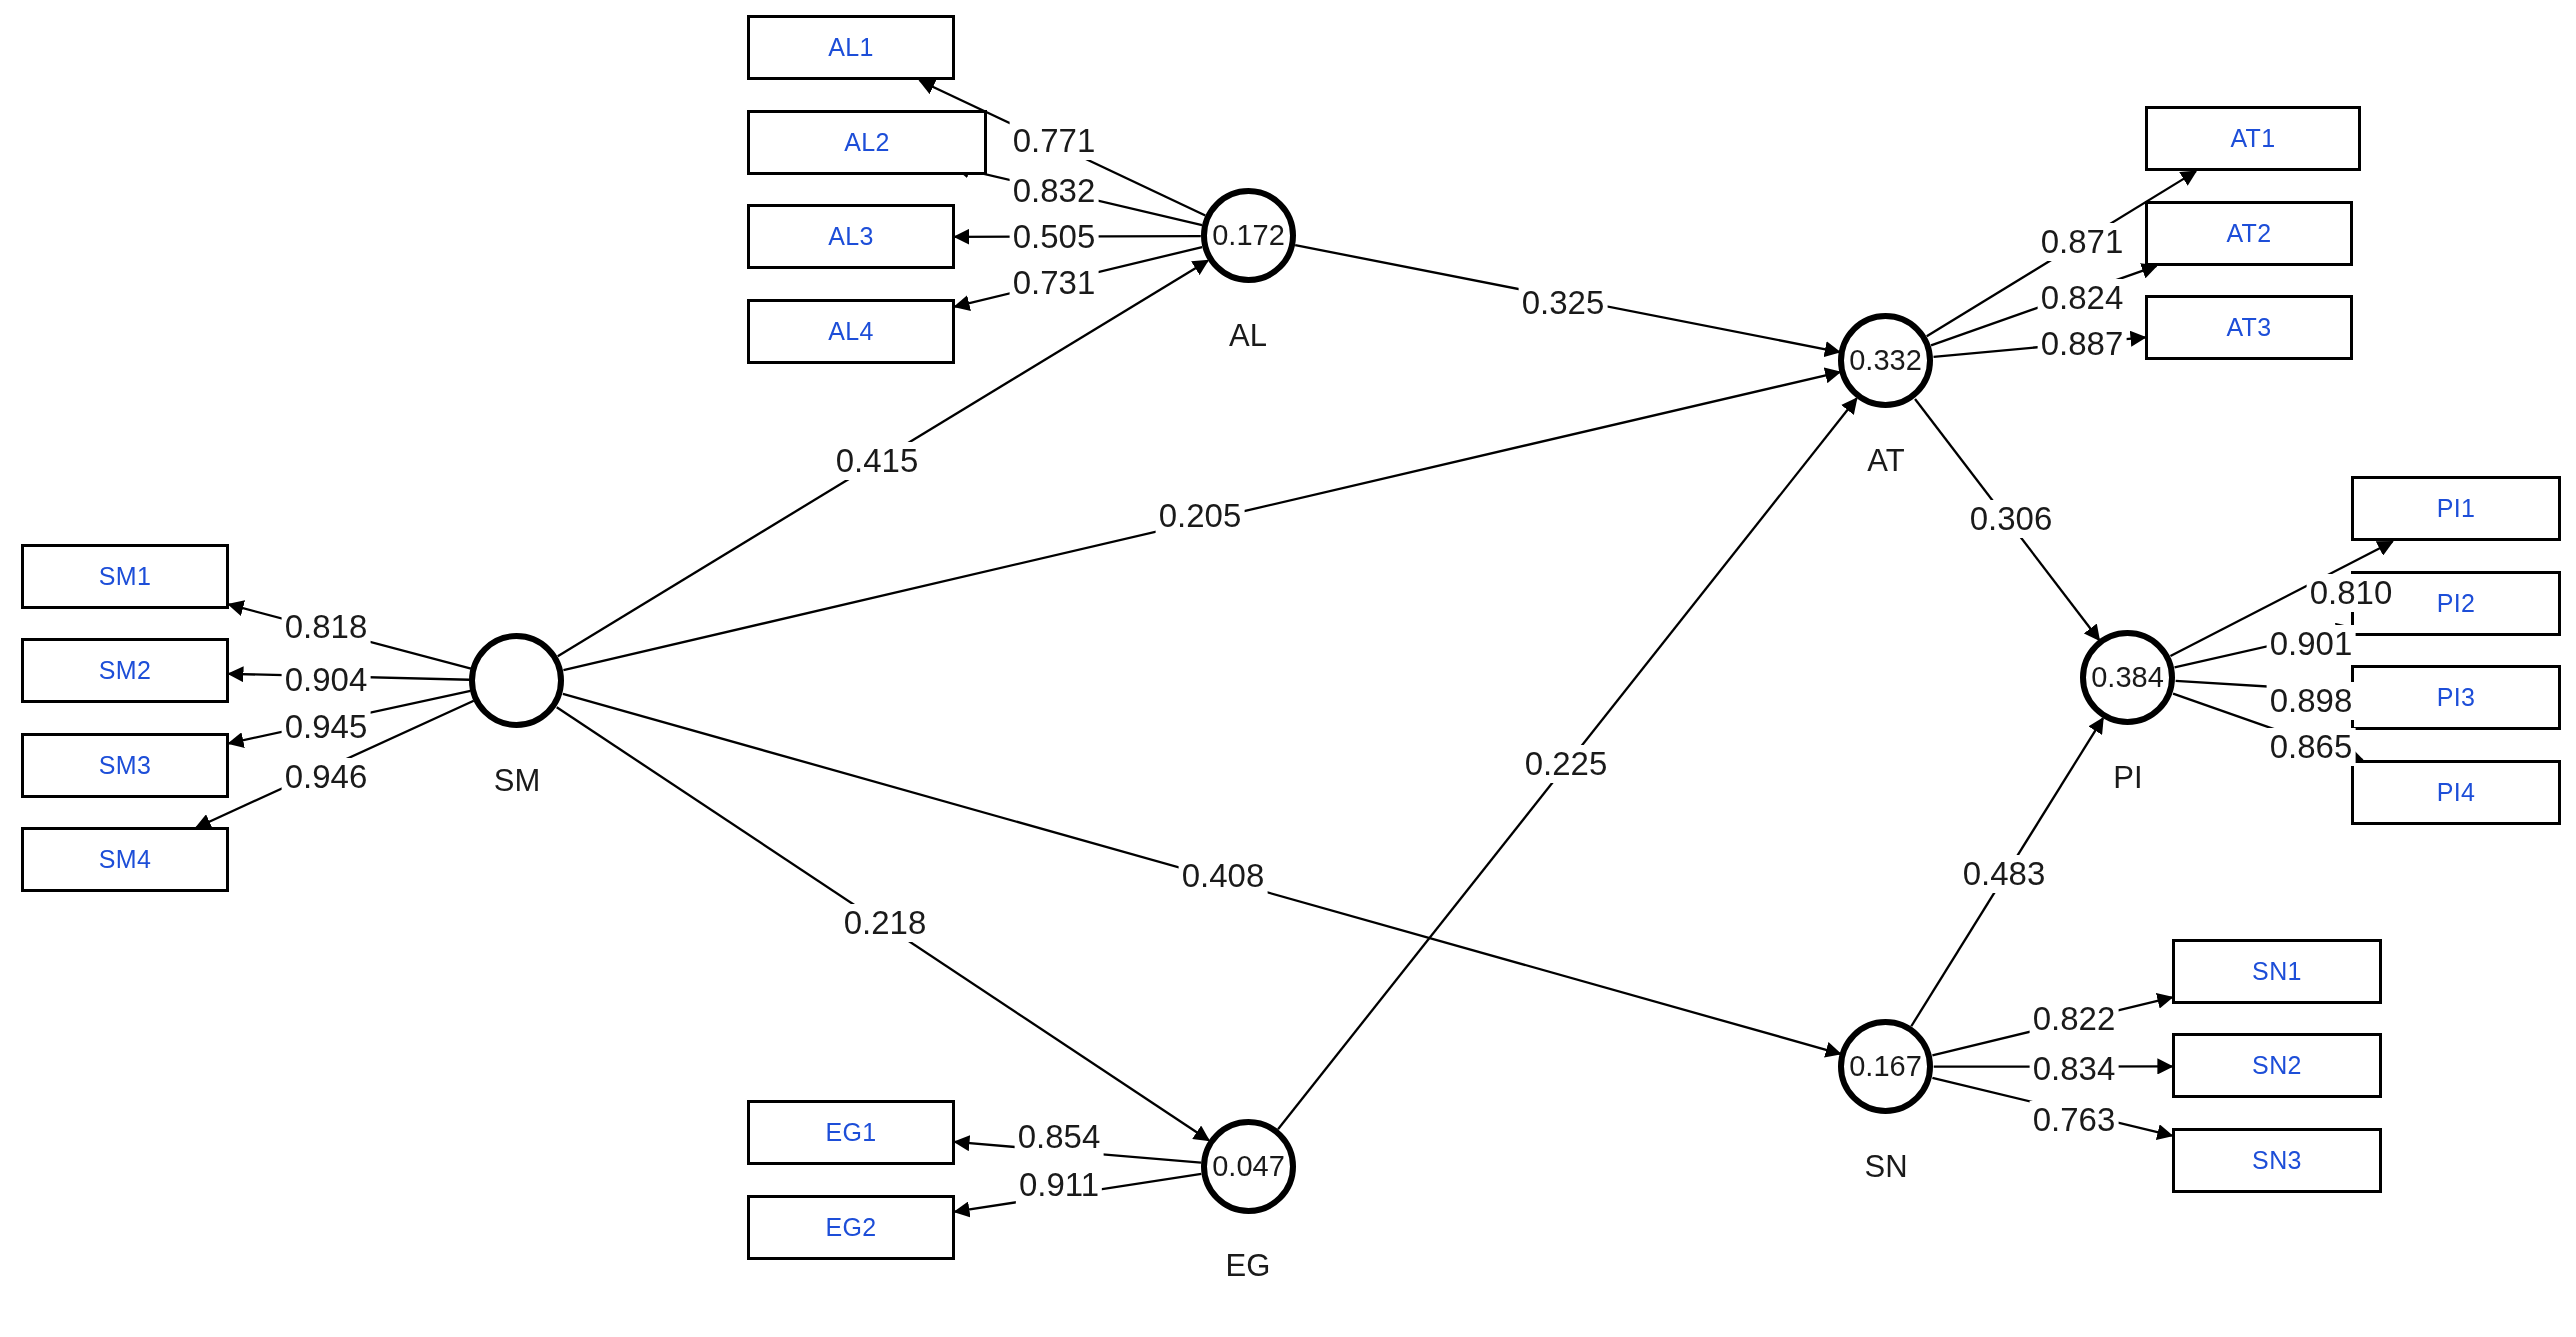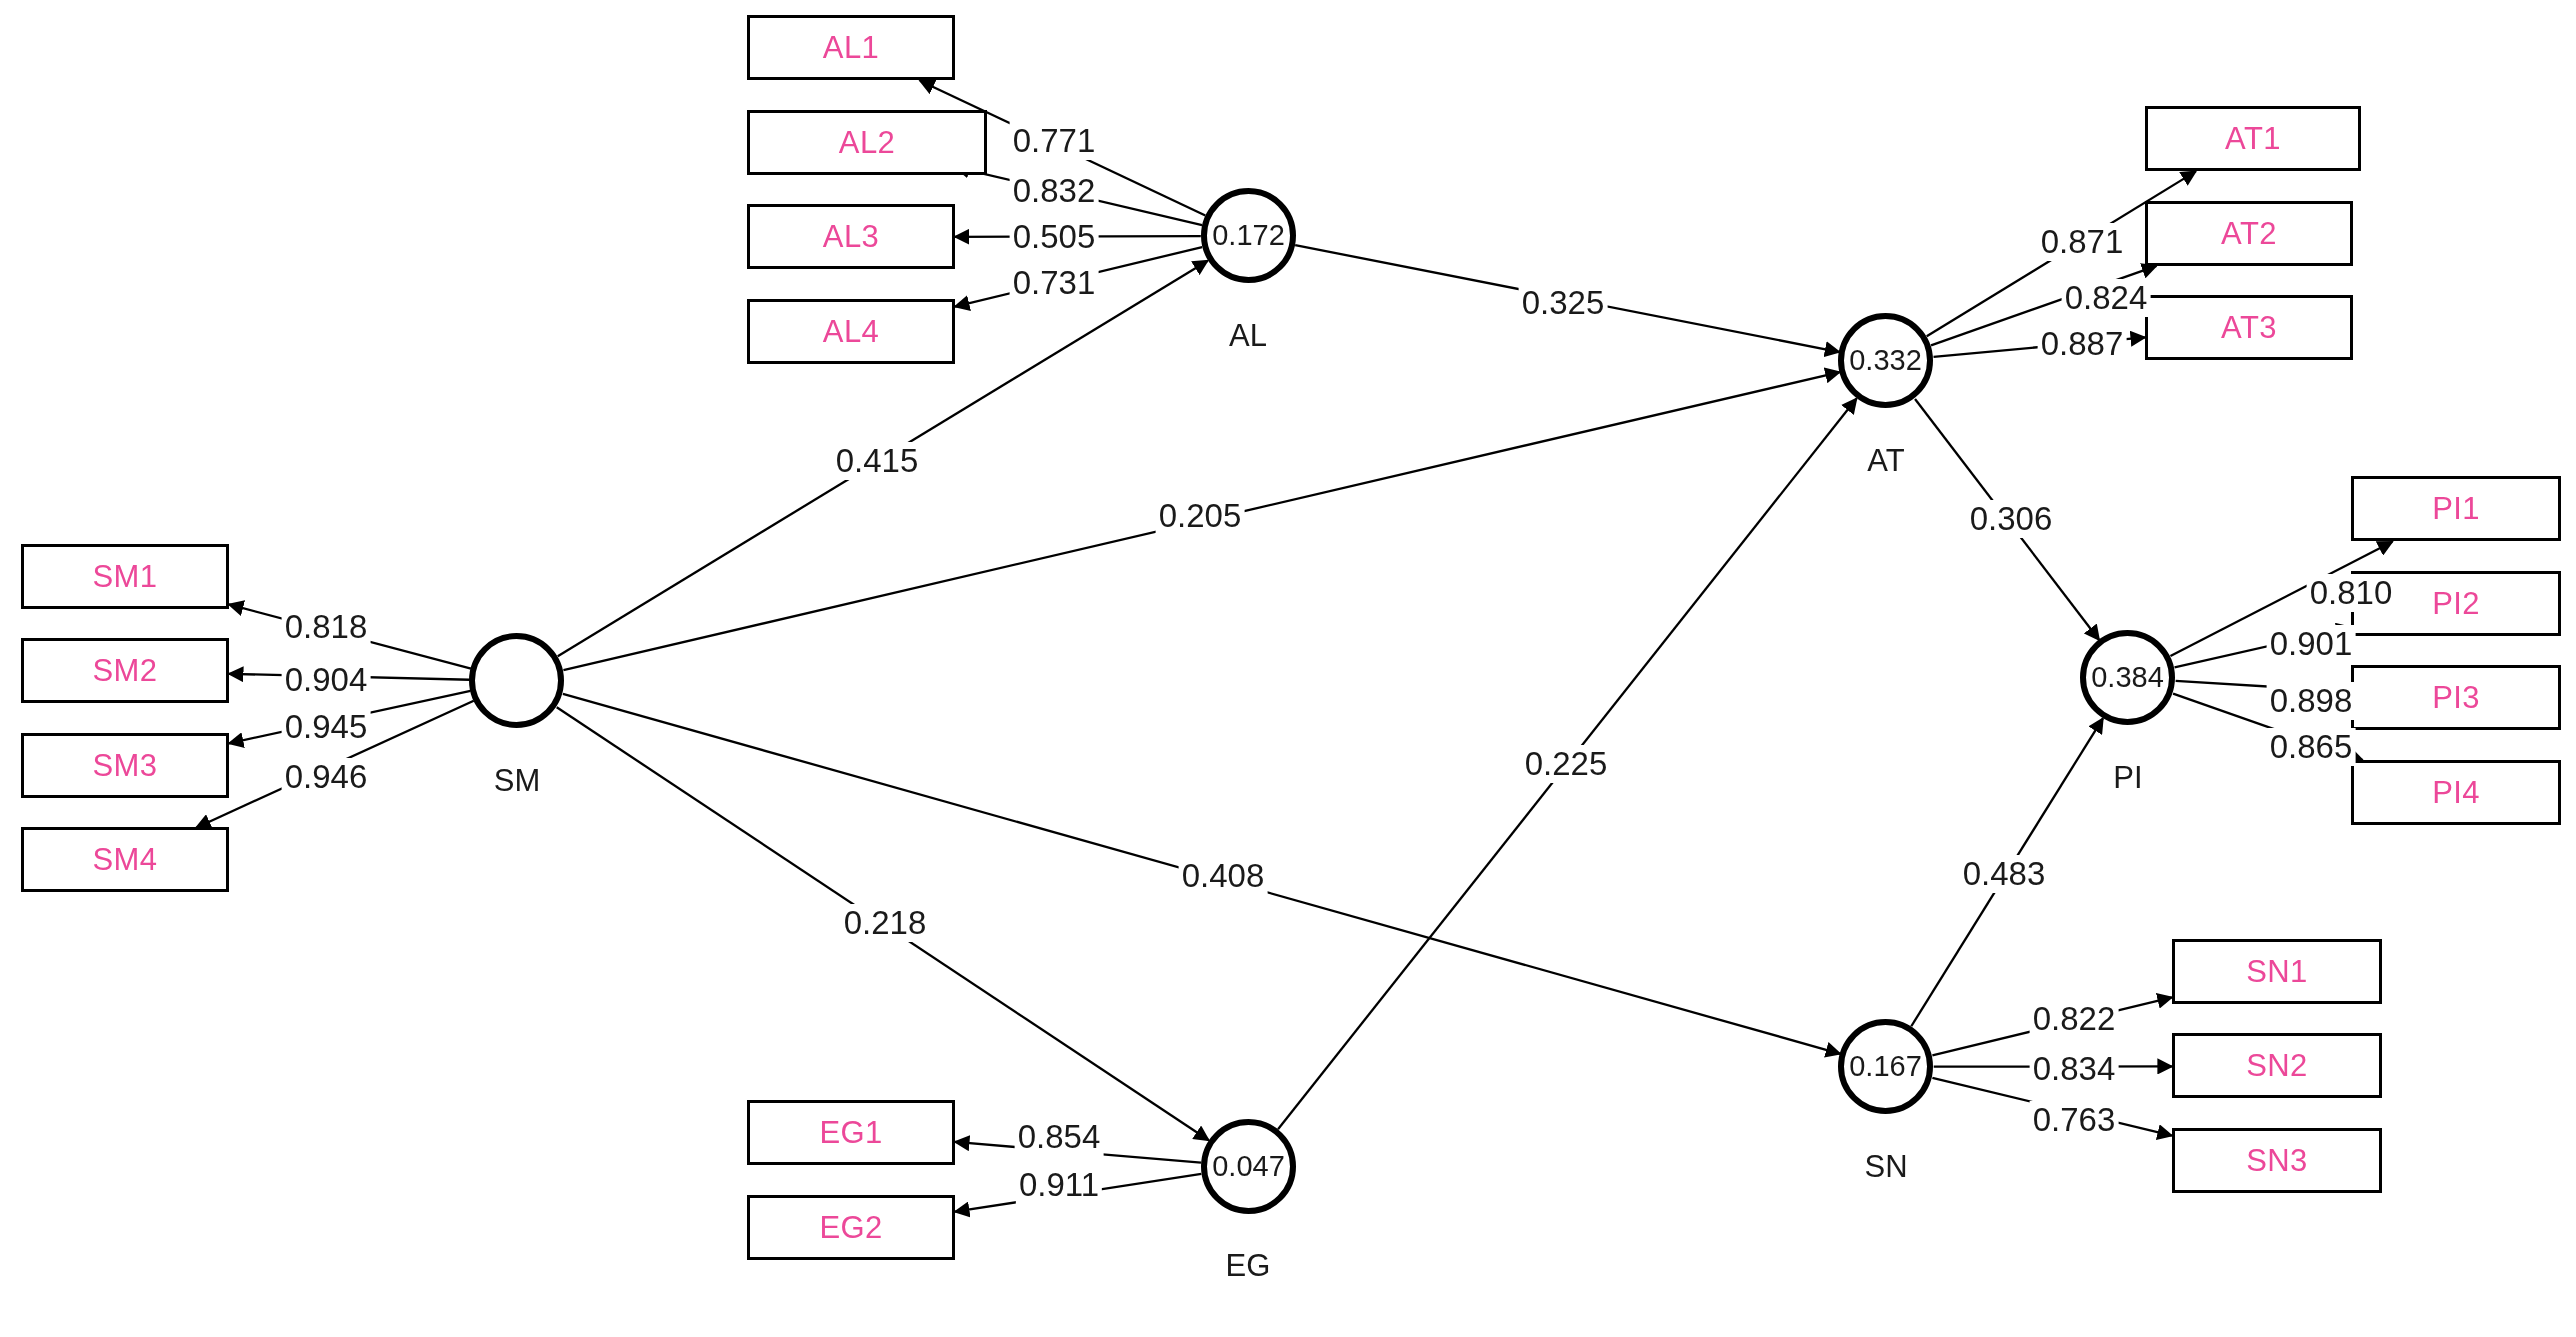--- a/index.html
+++ b/index.html
@@ -2,21 +2,21 @@
 <html style="font-size:12.3px"><head>
 <meta charset="utf-8">
 <title>SEM Path Diagram</title>
 <style>
   html,body{margin:0;padding:0;background:#ffffff;}
   body{width:2576px;height:1338px;position:relative;overflow:hidden;
        font-family:"Liberation Sans","DejaVu Sans",sans-serif;}
   #diagram{position:absolute;left:0;top:0;width:2576px;height:1338px;}
   .ind-box{position:absolute;box-sizing:border-box;border:3.8px solid #000;
            background:#fff;display:flex;align-items:center;justify-content:center;
-           font-size:31px;color:#ec4899;letter-spacing:0.4px;}
+           font-size:25px;color:#1d4ed8;letter-spacing:0.4px;}
   .construct{position:absolute;box-sizing:border-box;border:6.1px solid #000;
              border-radius:50%;background:#fff;display:flex;align-items:center;
              justify-content:center;font-size:29px;color:#1a1a1a;}
   .construct-label{position:absolute;font-size:31px;color:#1a1a1a;
                    text-align:center;transform:translateX(-50%);}
   .edge-label{position:absolute;font-size:33px;color:#1a1a1a;background:#fff;
               padding:0 3.1px;transform:translate(-50%,-50%);white-space:nowrap;}
 </style>
 </head>
 <body>
@@ -146,21 +146,21 @@
     <div class="construct-label" style="left: 1248px; top: 1248px;">EG</div>
     <div class="edge-label" style="left: 1054px; top: 141px;">0.771</div>
     <div class="edge-label" style="left: 1054px; top: 191px;">0.832</div>
     <div class="edge-label" style="left: 1054px; top: 237px;">0.505</div>
     <div class="edge-label" style="left: 1054px; top: 283px;">0.731</div>
     <div class="edge-label" style="left: 326px; top: 627px;">0.818</div>
     <div class="edge-label" style="left: 326px; top: 680px;">0.904</div>
     <div class="edge-label" style="left: 326px; top: 727px;">0.945</div>
     <div class="edge-label" style="left: 326px; top: 777px;">0.946</div>
     <div class="edge-label" style="left: 2082px; top: 242px;">0.871</div>
-    <div class="edge-label" style="left: 2082px; top: 298px; margin-left: 24px;">0.824</div>
+    <div class="edge-label" style="left: 2082px; top: 298px;">0.824</div>
     <div class="edge-label" style="left: 2082px; top: 344px;">0.887</div>
     <div class="edge-label" style="left: 2311px; top: 593px; margin-left: 40px;">0.810</div>
     <div class="edge-label" style="left: 2311px; top: 644px;">0.901</div>
     <div class="edge-label" style="left: 2311px; top: 701px;">0.898</div>
     <div class="edge-label" style="left: 2311px; top: 747px;">0.865</div>
     <div class="edge-label" style="left: 2074px; top: 1019px;">0.822</div>
     <div class="edge-label" style="left: 2074px; top: 1069px;">0.834</div>
     <div class="edge-label" style="left: 2074px; top: 1120px;">0.763</div>
     <div class="edge-label" style="left: 1059px; top: 1137px;">0.854</div>
     <div class="edge-label" style="left: 1059px; top: 1185px;">0.911</div>

